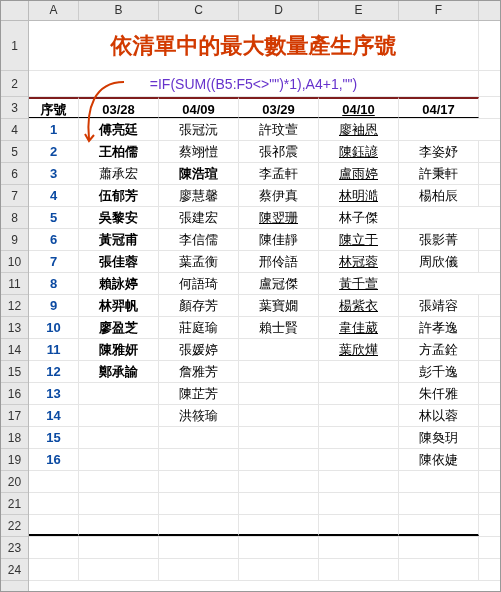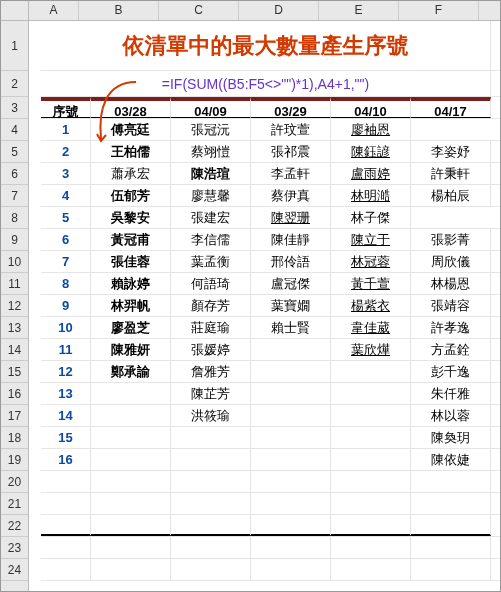--- a/index.html
+++ b/index.html
@@ -67,21 +67,20 @@
   .row-headers .rh.big2 { height: 26px; line-height: 26px; }
   .grid {
     position: absolute;
     left: 28px; top: 20px; right: 0; bottom: 0;
   }
   .row {
     display: flex;
     height: 22px;
     border-bottom: 1px solid #e5e5e5;
     box-sizing: border-box;
-    margin-left: 12px;
   }
   .row.big1 { height: 50px; }
   .row.big2 { height: 26px; }
   .cell {
     border-right: 1px solid #e5e5e5;
     box-sizing: border-box;
     line-height: 21px;
     padding: 0 4px;
     text-align: center;
     overflow: hidden;
@@ -108,21 +107,21 @@
     font-size: 14px;
     text-align: center;
     line-height: 26px;
     width: 450px;
     border-right: 1px solid #e5e5e5;
     box-sizing: border-box;
   }
   .hdr {
     font-weight: bold;
   }
-  .row.headrow .cell { border-top: 4px solid #7f1d1d; border-bottom: 1px solid #000; }
+  .row.headrow .cell { border-top: 2px solid #7f1d1d; border-bottom: 1px solid #000; }
   .seq {
     color: #0b4aa2;
     font-weight: bold;
     text-align: center;
   }
   .border-bottom-thick .cell { border-bottom: 2px solid #000; }
   svg.arrow {
     position: absolute;
     left: 55px;
     top: 8px;
@@ -249,21 +248,20 @@
           <div class="cell wD">邢伶語</div>
           <div class="cell wE">林冠蓉</div>
           <div class="cell wF">周欣儀</div>
         </div>
         <div class="row">
           <div class="cell wA seq">8</div>
           <div class="cell wB">賴詠婷</div>
           <div class="cell wC">何語琦</div>
           <div class="cell wD">盧冠傑</div>
           <div class="cell wE">黃千萱</div>
-          <div class="cell wF">林楊恩</div>
         </div>
         <div class="row">
           <div class="cell wA seq">9</div>
           <div class="cell wB">林羿帆</div>
           <div class="cell wC">顏存芳</div>
           <div class="cell wD">葉寶嫺</div>
           <div class="cell wE">楊紫衣</div>
           <div class="cell wF">張靖容</div>
         </div>
         <div class="row">

